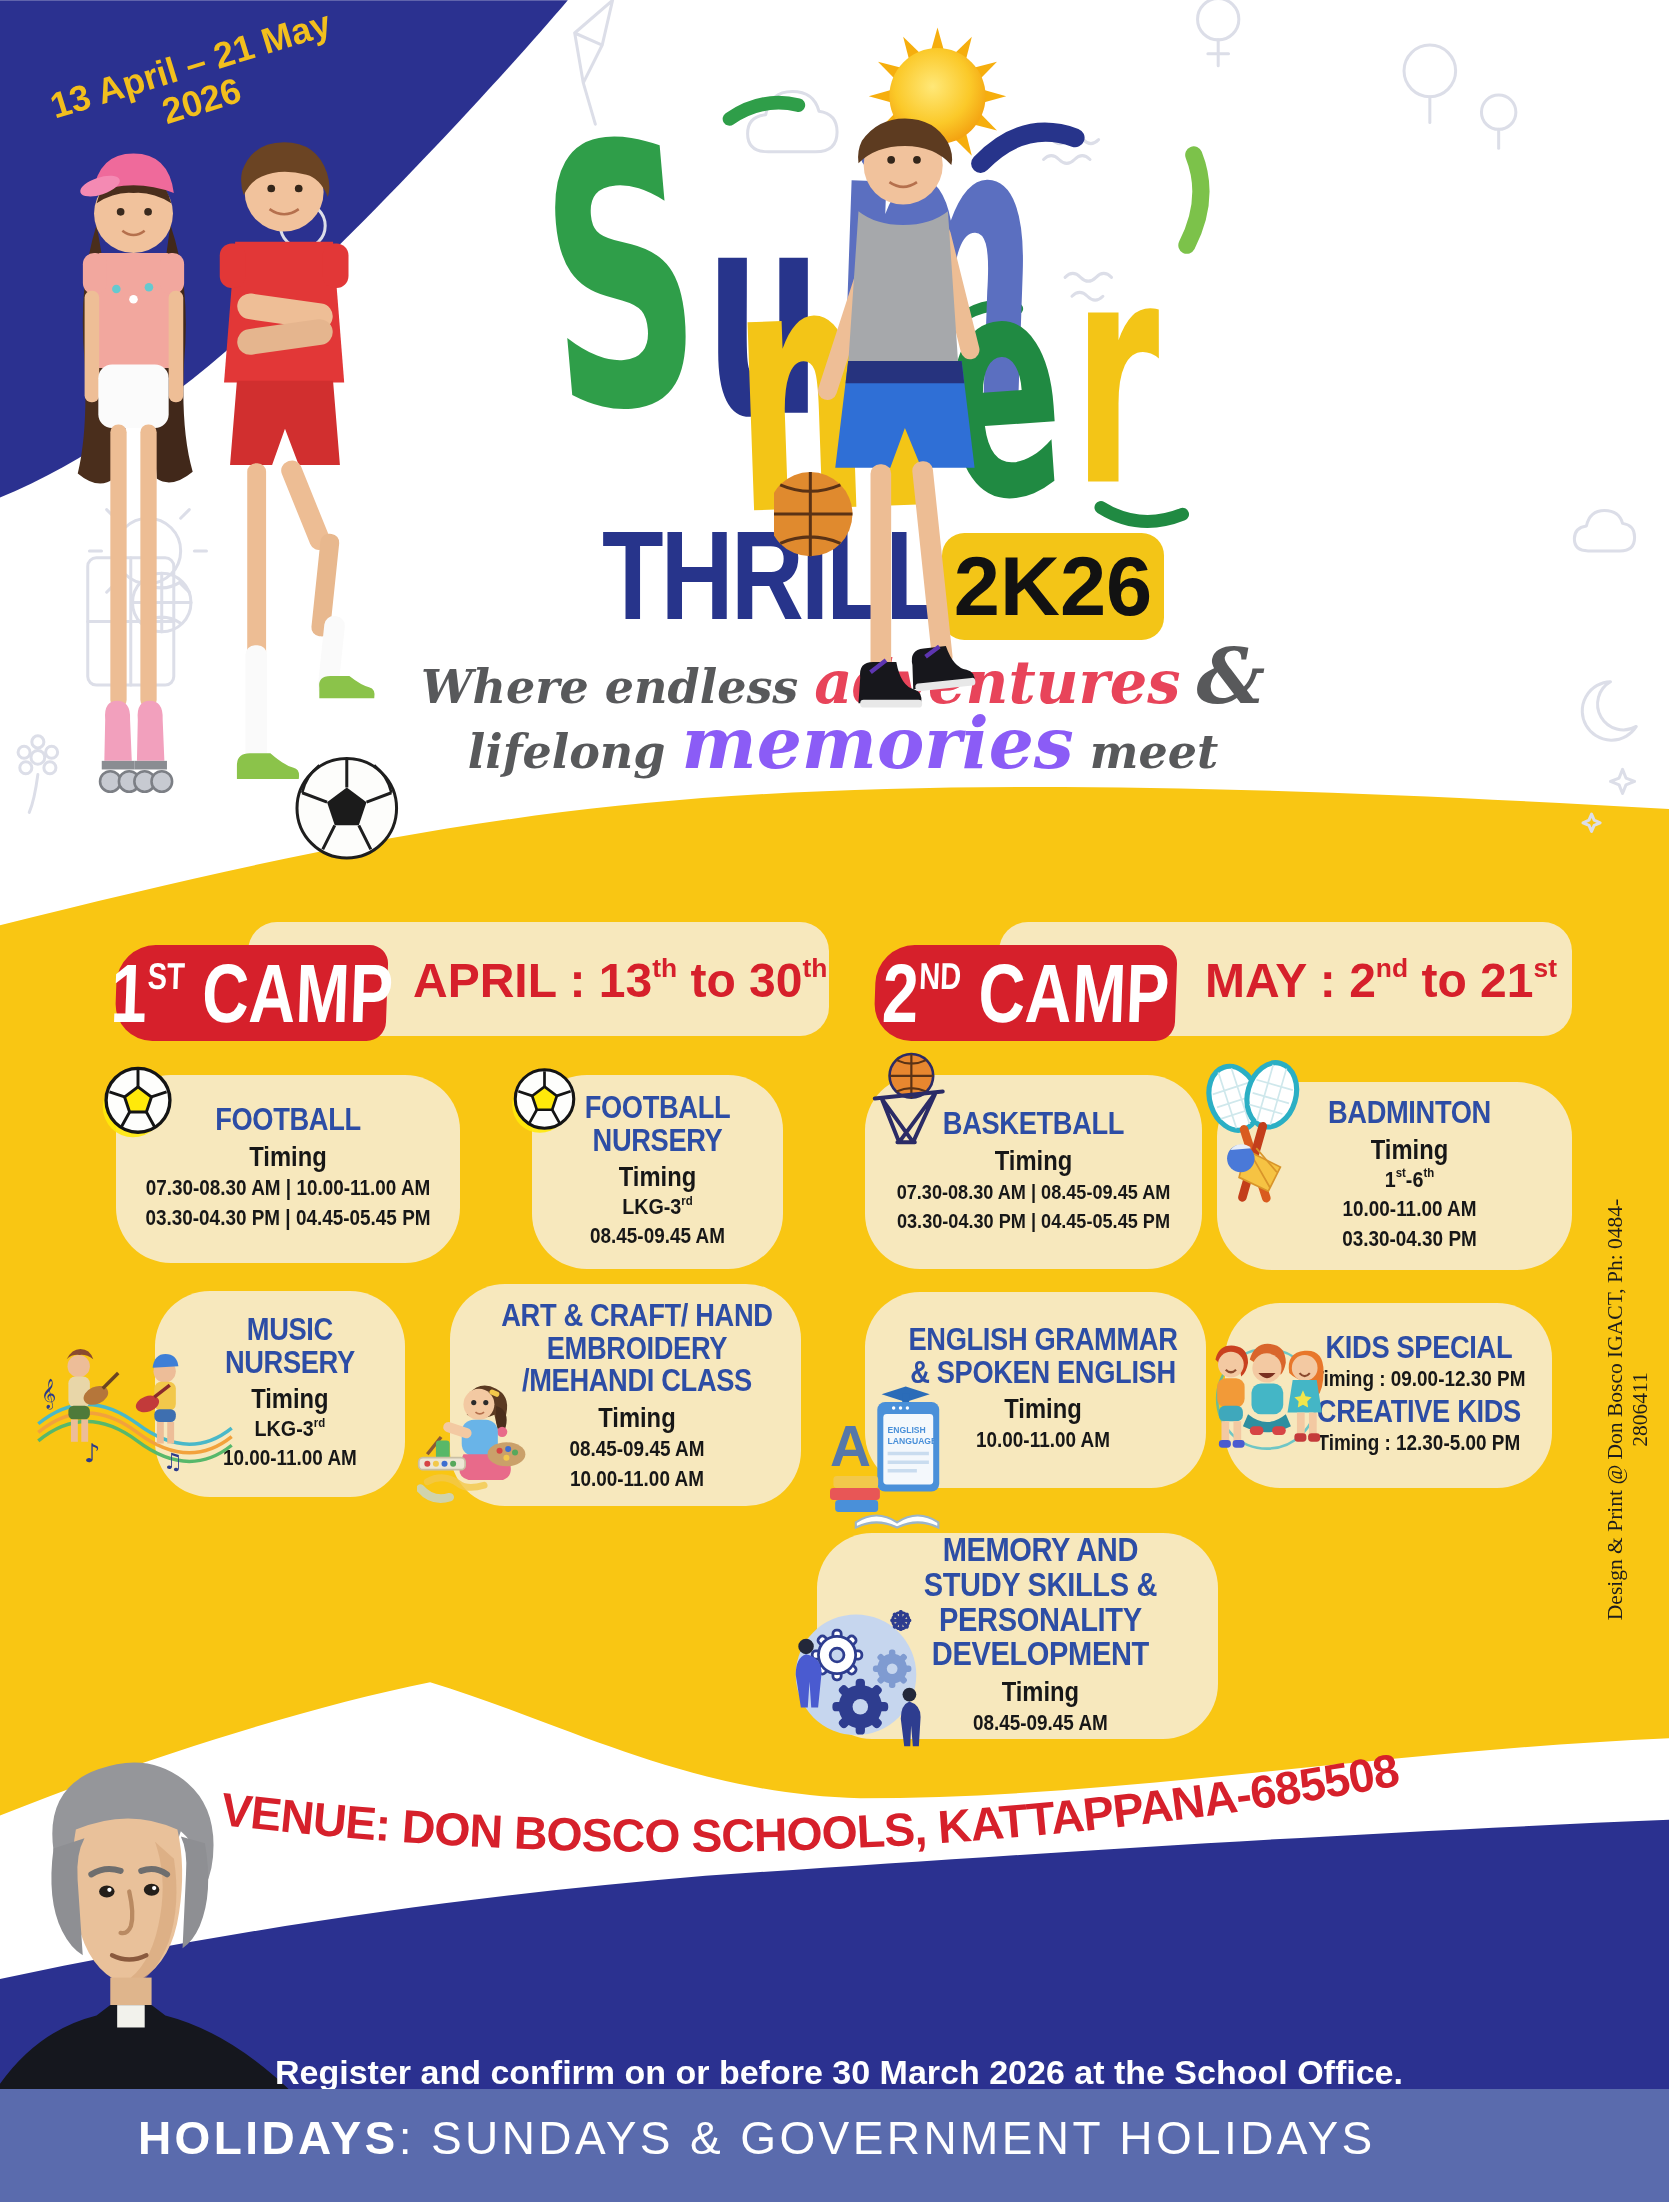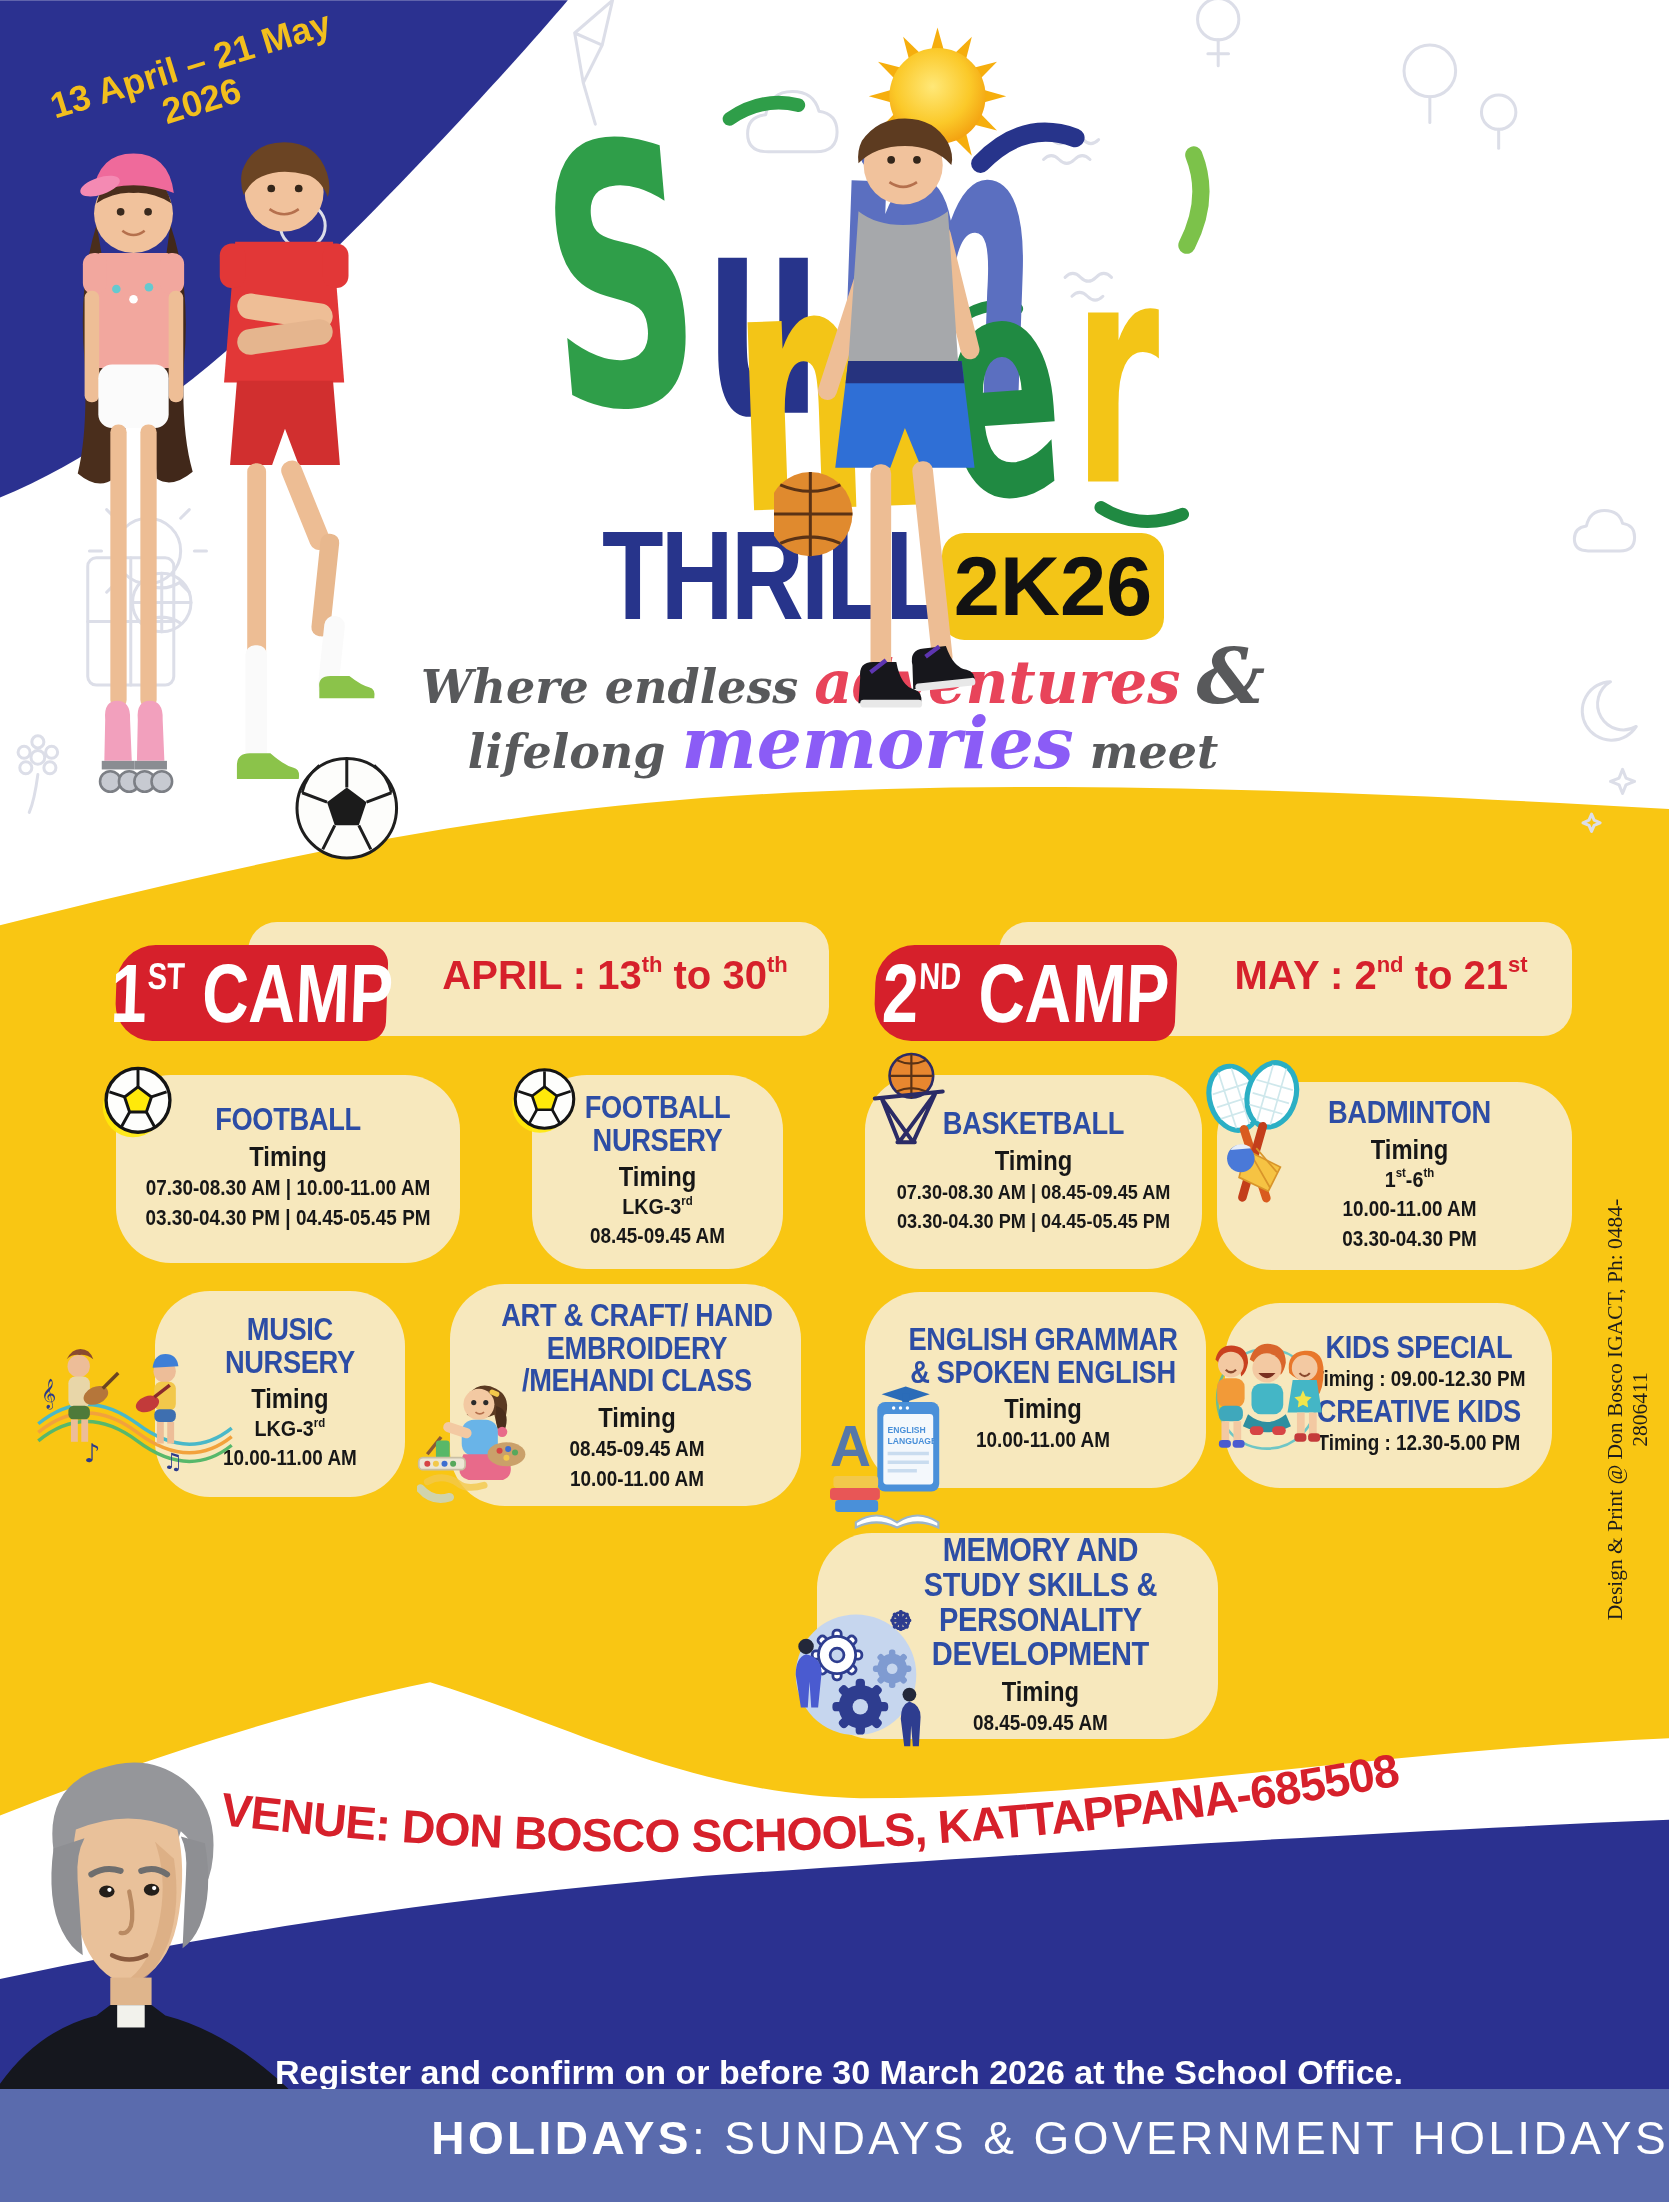--- a/index.html
+++ b/index.html
@@ -22,40 +22,40 @@
     font-style:italic;font-weight:700;color:#58595B;font-size:46px;line-height:1.1;}
   .tpink{color:#E8445A;font-size:59px;}
   .torange{color:#8b5cf6;font-size:71px;}
   .tamp{font-size:76px;}
   
   .camp-bar{position:absolute;background:#F7E8BD;border-radius:29px;height:114px;top:922px;}
   .camp-badge{position:absolute;background:#D6202B;height:96px;top:945px;border-radius:38px 19px 19px 38px;
     transform:skewX(-2deg);display:flex;align-items:center;justify-content:center;}
   .camp-badge-text{color:#fff;font-weight:700;font-size:79px;transform:scale(.82,1.05);white-space:nowrap;line-height:1;}
   .camp-badge-text sup{font-size:.45em;position:relative;top:-.12em;}
-  .camp-date{position:absolute;top:953px;color:#D6202B;font-weight:700;font-size:40px;text-align:center;white-space:nowrap;}
+  .camp-date{position:absolute;top:953px;color:#D6202B;font-weight:700;font-size:48px;text-align:center;white-space:nowrap;}
   .camp-date sup{font-size:.55em;position:relative;top:-.1em;}
   
   .card{position:absolute;background:#F7E8BD;border-radius:55px;}
   .ctext{position:absolute;inset:0;display:flex;flex-direction:column;align-items:center;justify-content:center;
     transform:scaleX(.88);text-align:center;gap:0.9px;}
   .ct{color:#2D4DA5;font-weight:700;font-size:31px;line-height:1.05;letter-spacing:-0.4px;}
   .cl{color:#171717;font-weight:700;font-size:27px;margin-top:4.3px;}
   .cr{color:#171717;font-weight:700;font-size:21.5px;line-height:1.38;white-space:nowrap;}
   .cg{color:#171717;font-weight:700;font-size:22.4px;line-height:1.2;}
   .cg sup,.cr sup{font-size:.58em;position:relative;top:-.1em;}
   .icon{position:absolute;}
   
   .contact-heading{left:336px;top:1886px;width:1127px;text-align:center;color:#fff;
     font-style:italic;font-weight:700;font-size:40px;}
   .phone-pill{left:443px;top:1941px;width:912px;height:96px;border:4.3px solid #fff;border-radius:55px;
     display:flex;align-items:center;justify-content:center;color:#fff;font-size:65px;font-weight:400;letter-spacing:0.9px;}
   .contact-note{left:275px;top:2053px;width:1342px;text-align:left;color:#fff;font-weight:700;font-size:34px;}
   .holiday-band{left:0;top:2089px;width:1669px;height:114px;background:#5A6BAD;display:flex;
-    align-items:flex-start;justify-content:flex-end;padding-top:22.4px;box-sizing:border-box;}
+    align-items:flex-start;justify-content:flex-start;padding-top:22.4px;box-sizing:border-box;}
   .holiday-text{color:#fff;font-size:46px;letter-spacing:3.4px;font-weight:400;margin-left:138px;}
   .holiday-text b{font-weight:700;}
   .credit{left:1377px;top:1394px;width:482px;height:31px;transform:rotate(-90deg);
     font-family:"Liberation Serif",serif;font-size:21.5px;color:#1d1d1d;text-align:center;}
 </style>
 </head>
 <body>
 
 <div class="poster">
 

